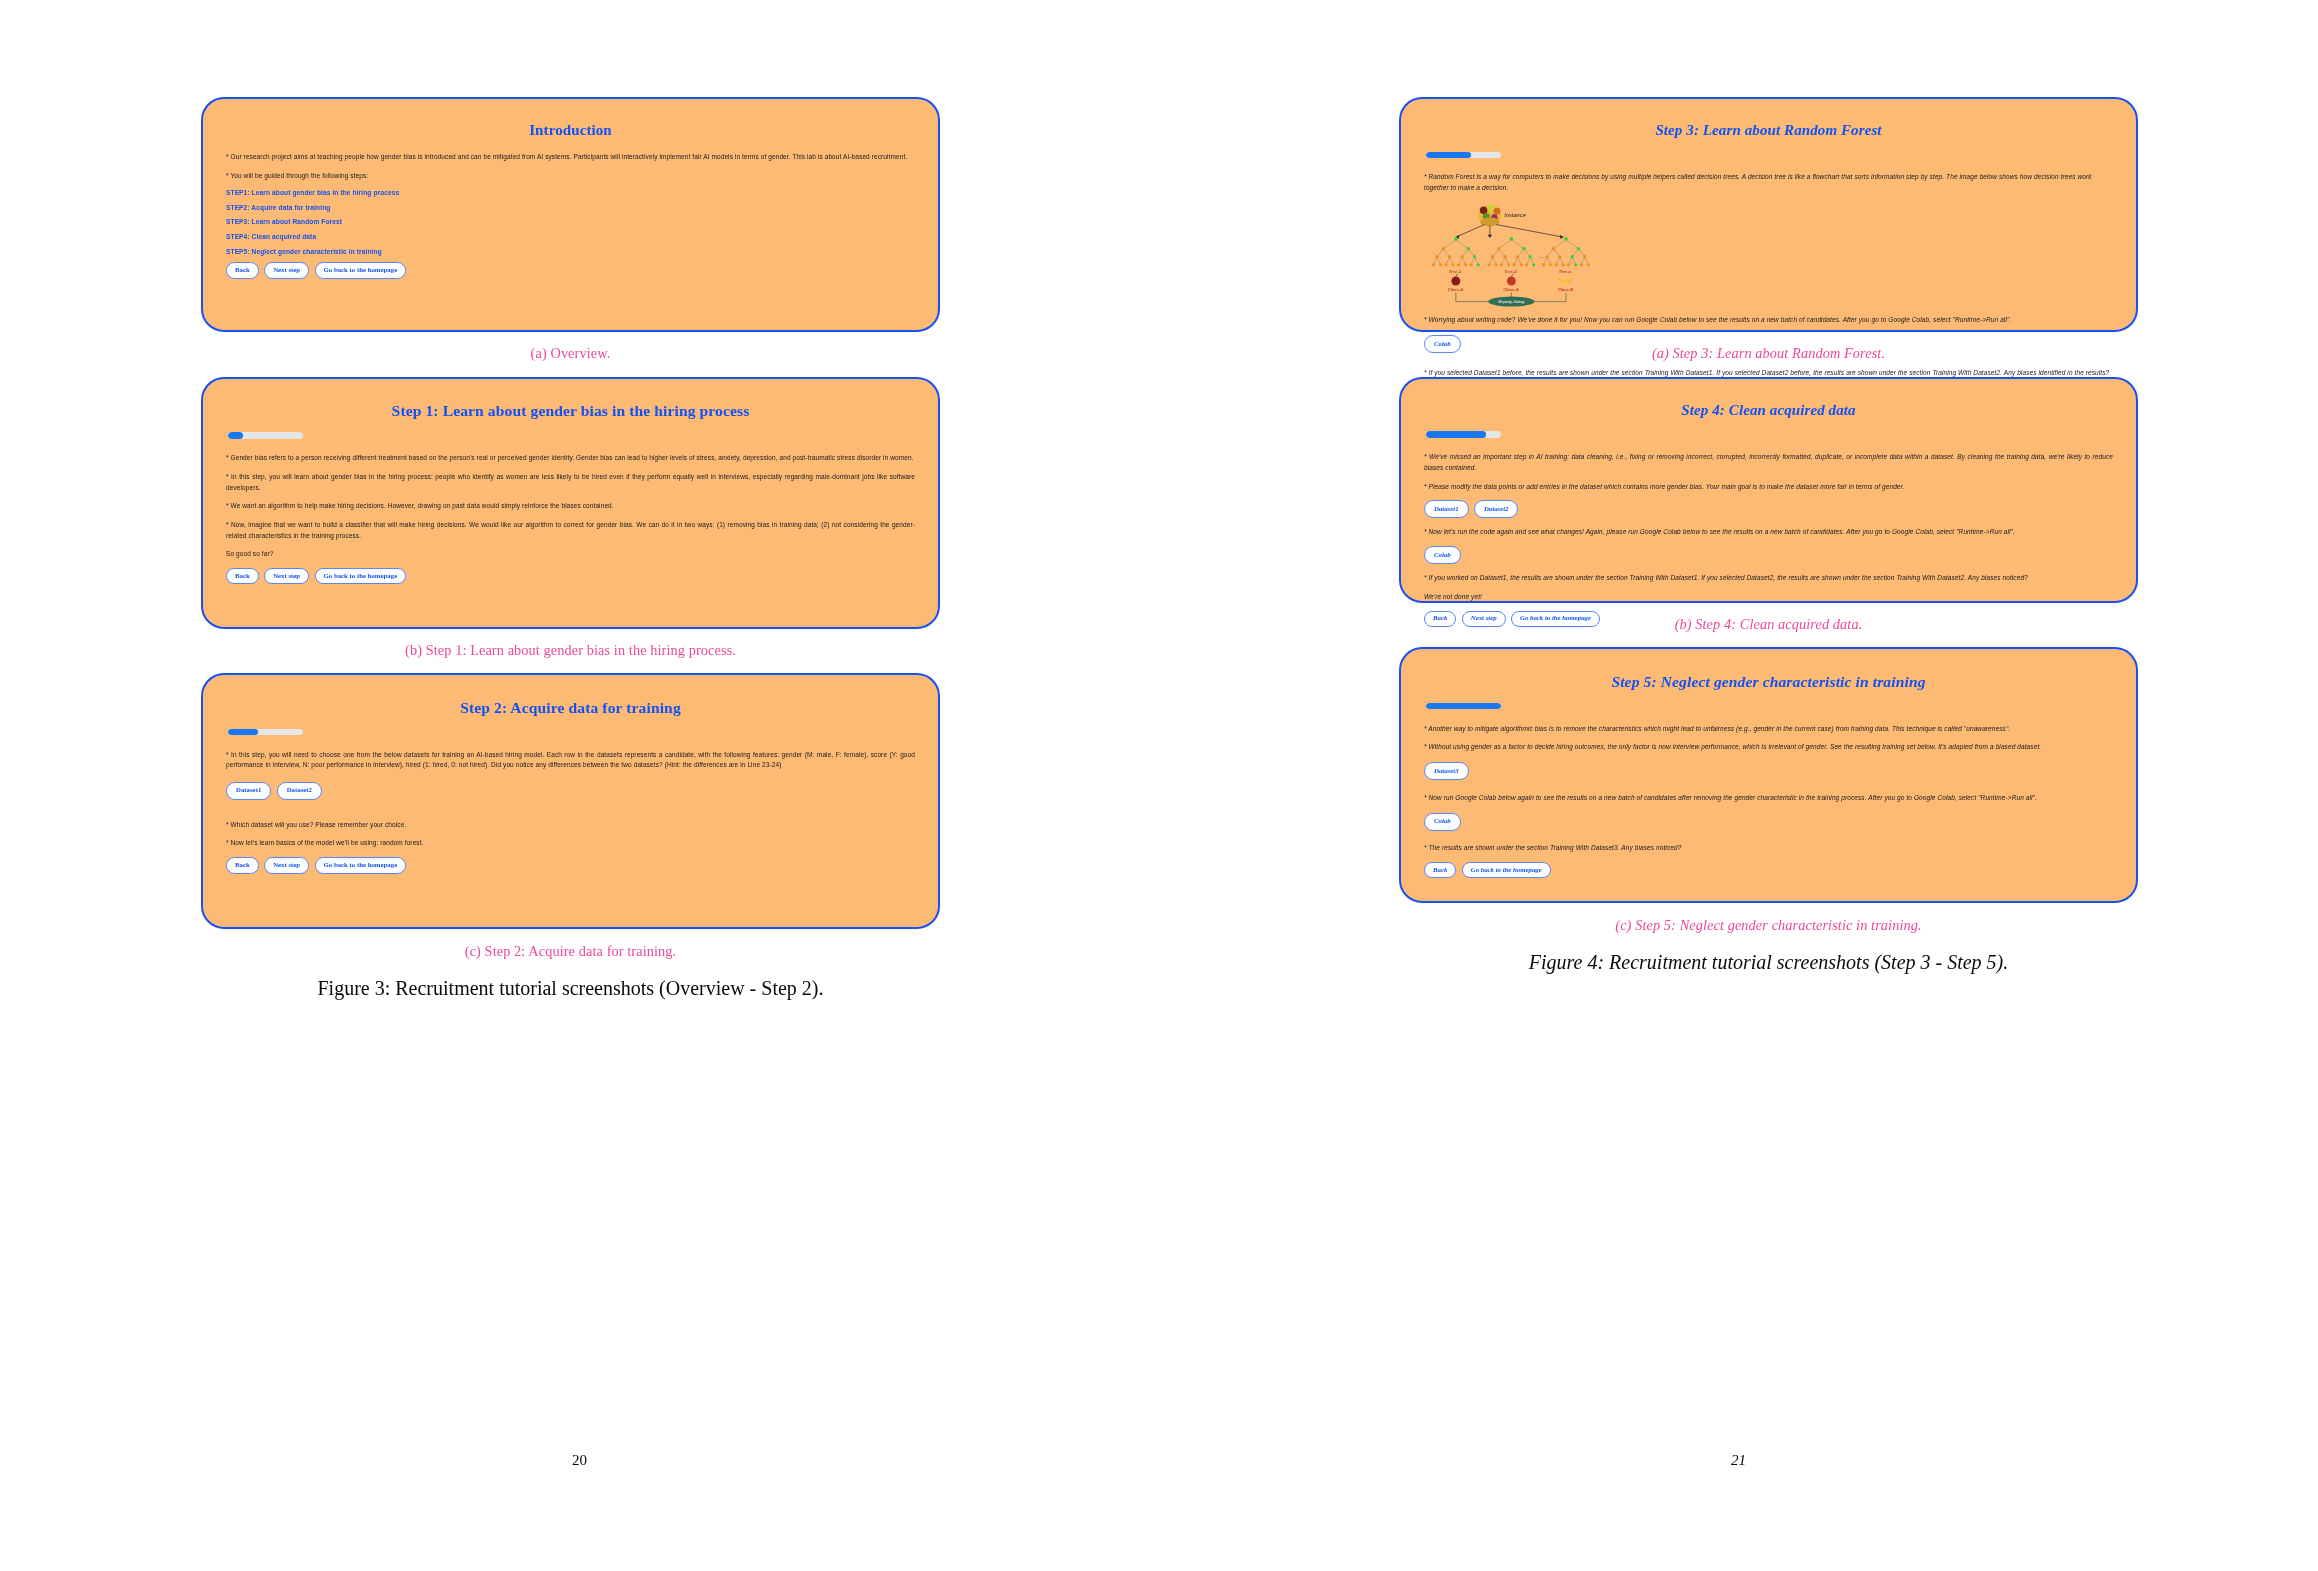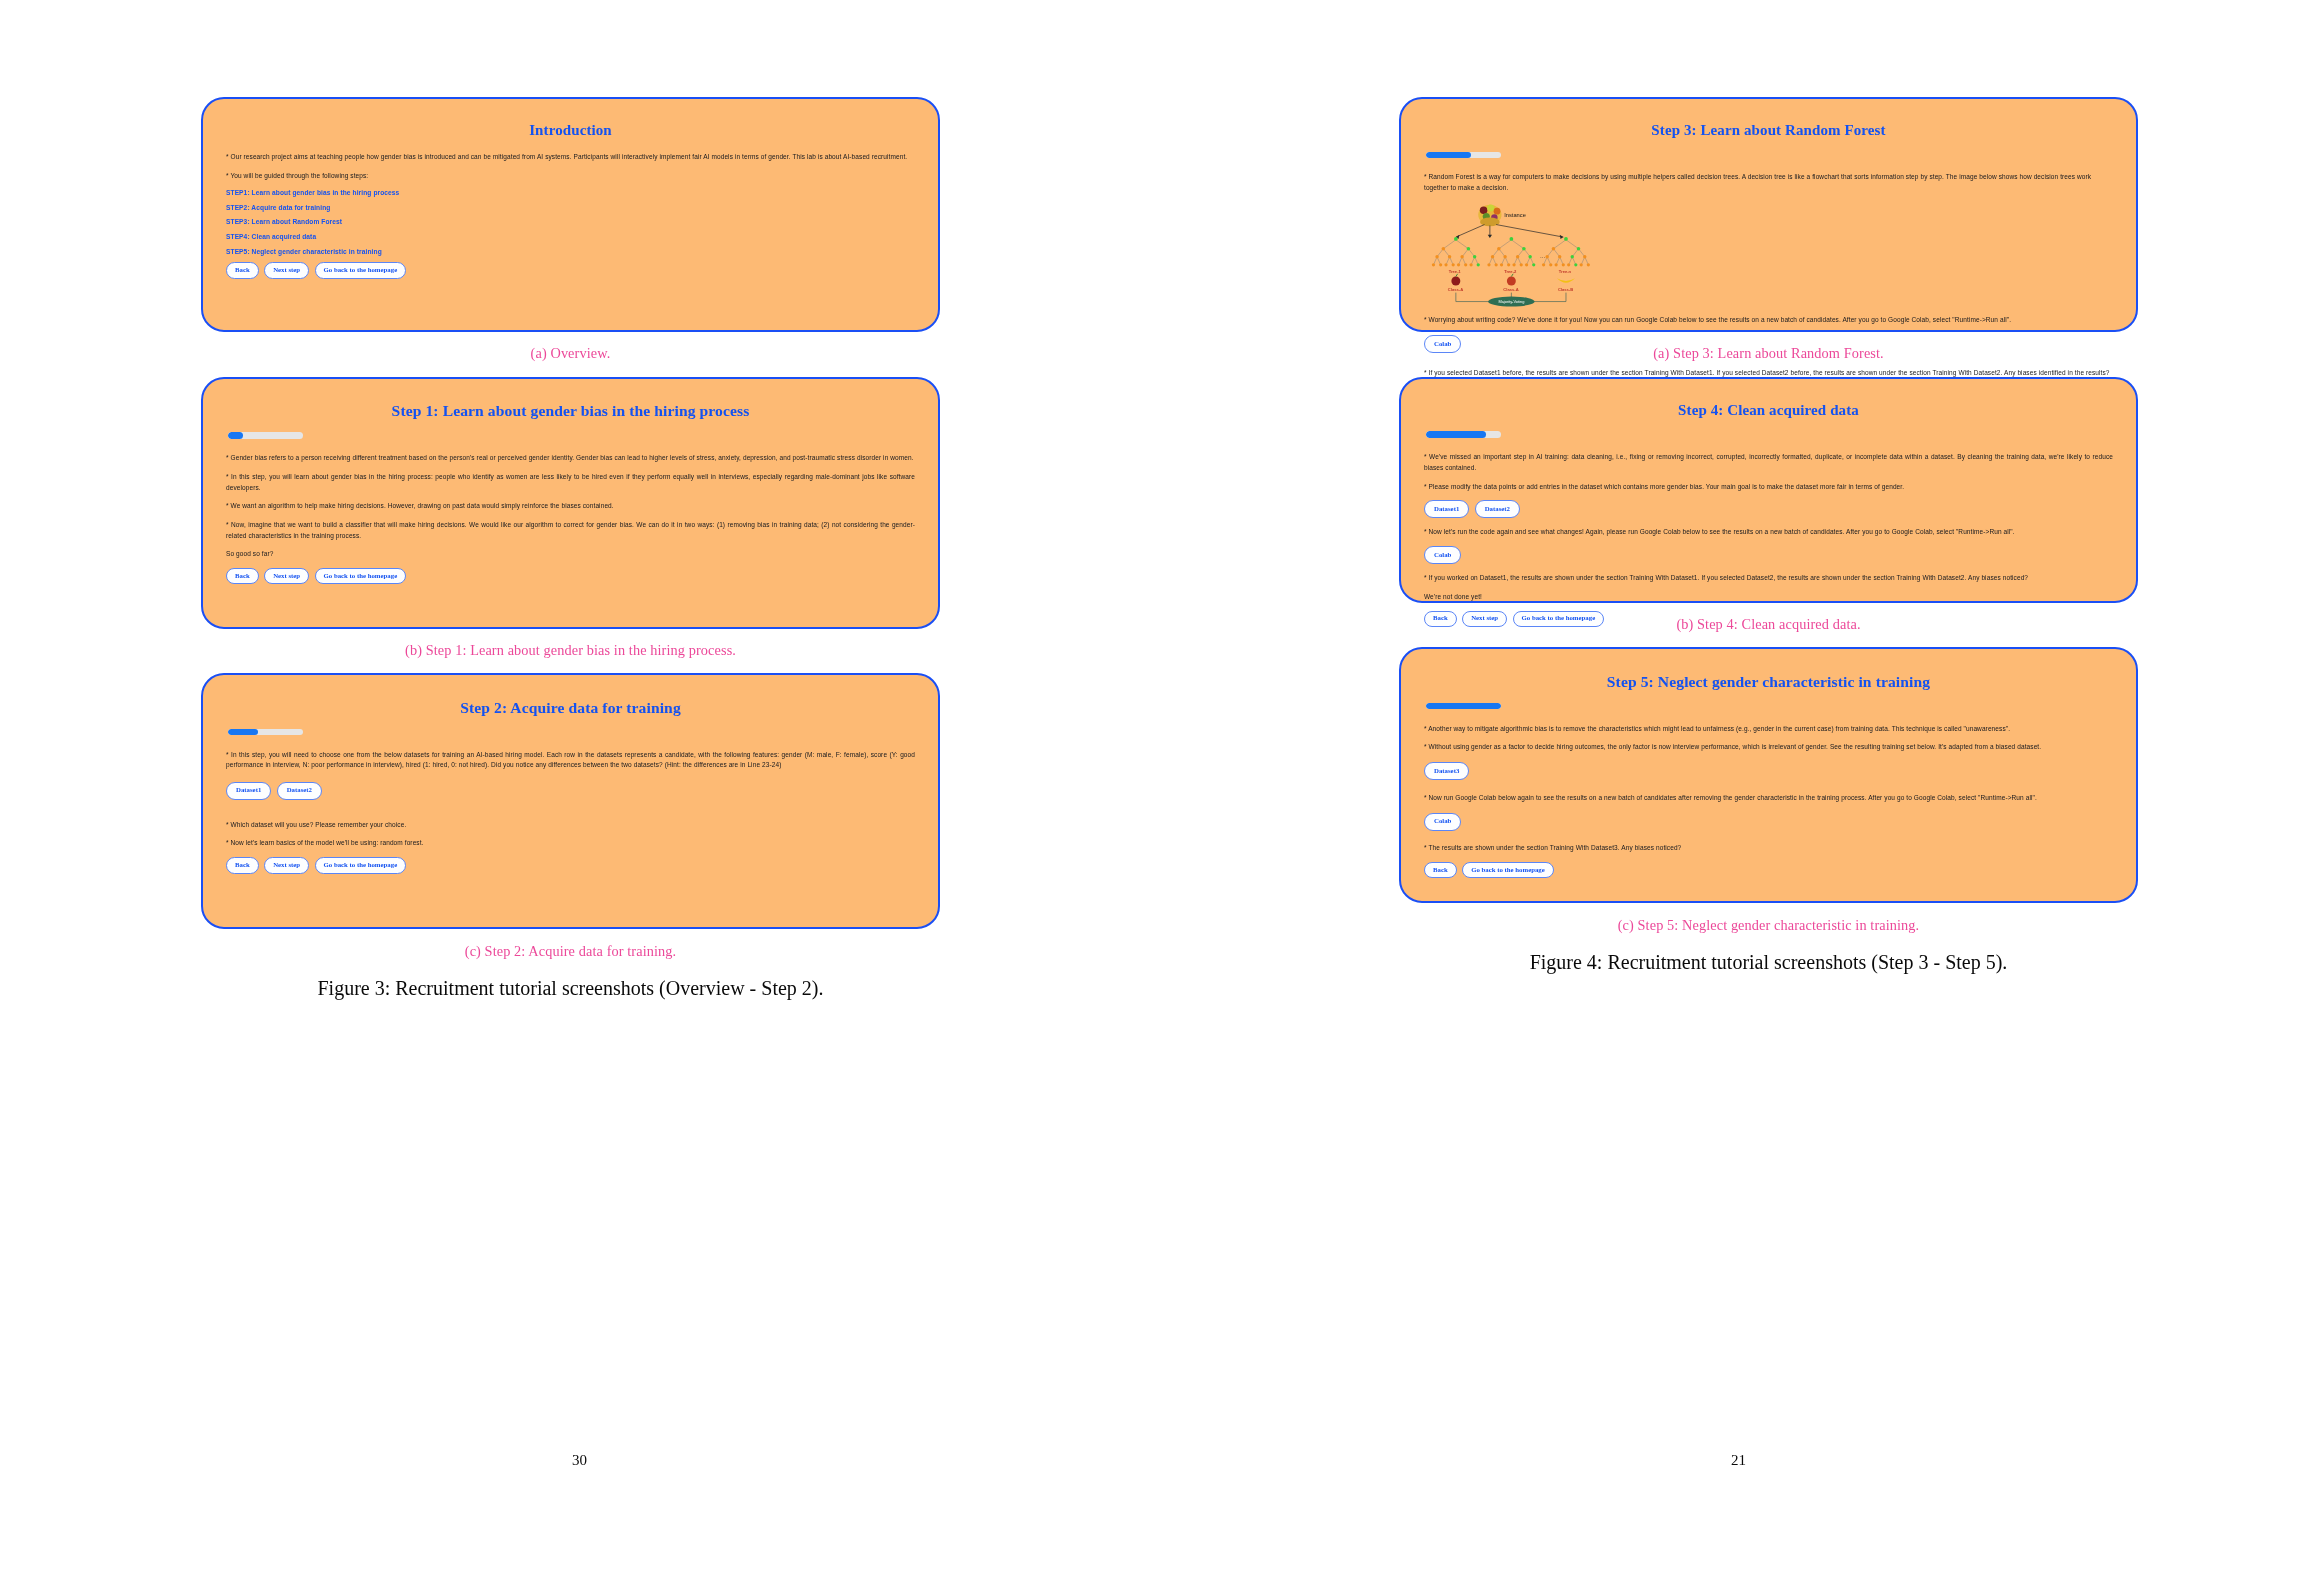--- a/index.html
+++ b/index.html
@@ -16,21 +16,21 @@
     position: relative;
   }
   .page {
     position: absolute;
     top: 0;
     width: 1159px;
     height: 1572px;
     box-sizing: border-box;
   }
   .page-left  { left: 0; }
-  .page-right { left: 1159px; }
+  .page-right { left: 1159px; font-style: italic; }
 
   .col {
     position: absolute;
     left: 201px;
     width: 739px;
     top: 97px;
   }
   .page-right .col { left: 240px; }
 
   
@@ -200,21 +200,21 @@
       <div class="btnrow tight">
         <span class="btn">Back</span>
         <span class="btn">Next step</span>
         <span class="btn">Go back to the homepage</span>
       </div>
     </div>
     <div class="subcaption">(c) Step 2: Acquire data for training.</div>
 
     <div class="figcaption">Figure 3: Recruitment tutorial screenshots (Overview - Step 2).</div>
   </div>
-  <div class="pagenum">30</div>
+  <div class="pagenum">20</div>
 </div>
 
 <div class="page page-right">
   <div class="col">
 
     <div class="card c-step3">
       <div class="card-title">Step 3: Learn about Random Forest</div>
       <div class="progress">
         <div class="bar" style="width:60%"></div>
       </div>

